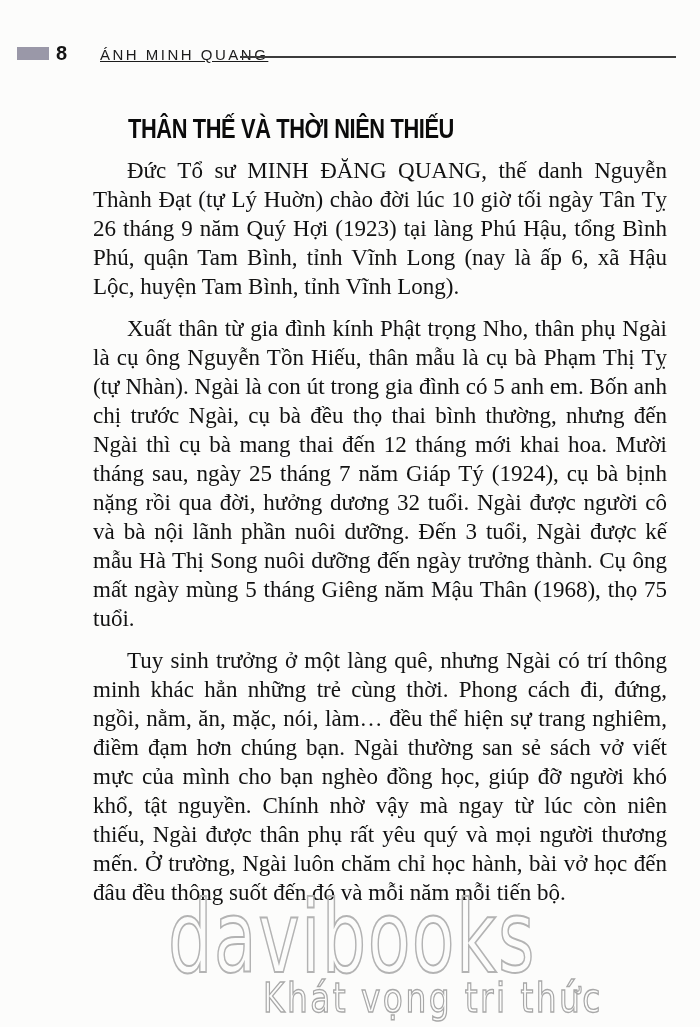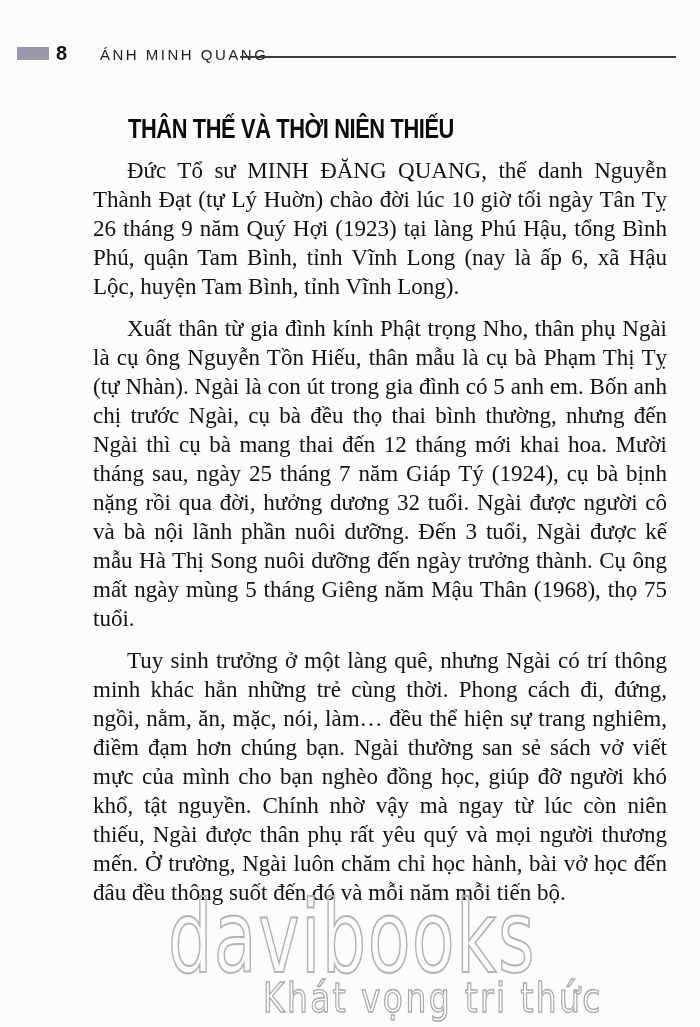--- a/index.html
+++ b/index.html
@@ -39,20 +39,21 @@
     color: #141414;
   }
   .running-title {
     position: absolute;
     left: 100px; top: 46px;
     font-family: "Liberation Sans", sans-serif;
     font-size: 15px;
     letter-spacing: 2.5px;
     color: #1c1c1c;
     white-space: nowrap;
+    text-decoration: underline;
   }
   .header-rule {
     position: absolute;
     left: 240px; top: 56px;
     width: 436px; height: 0;
     border-top: 2px solid #3c3c3c;
   }
 
   
   .content {

